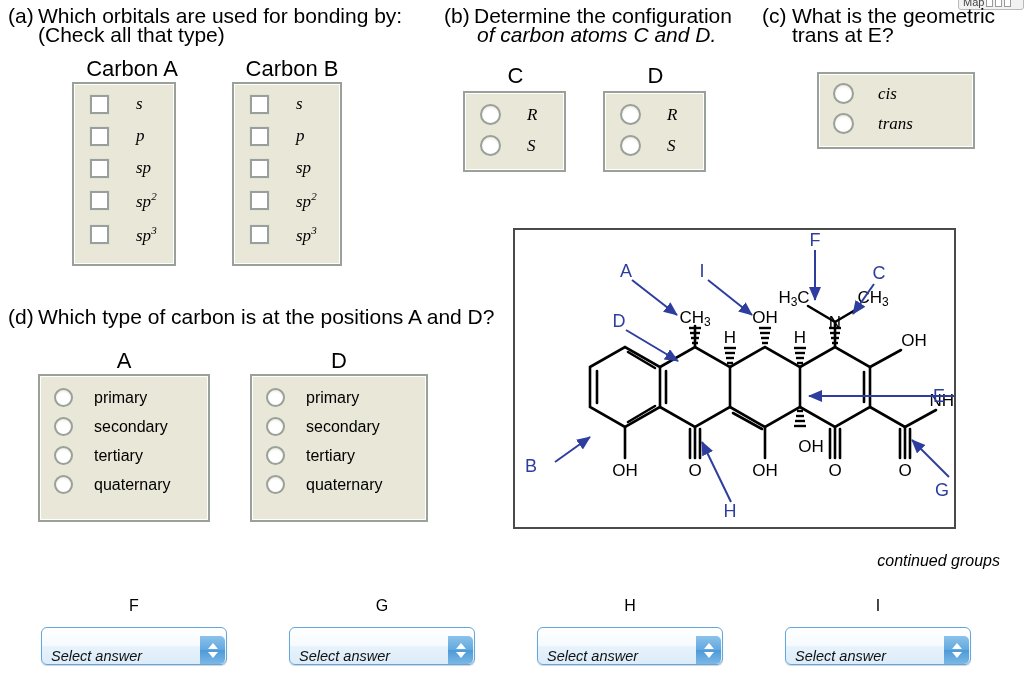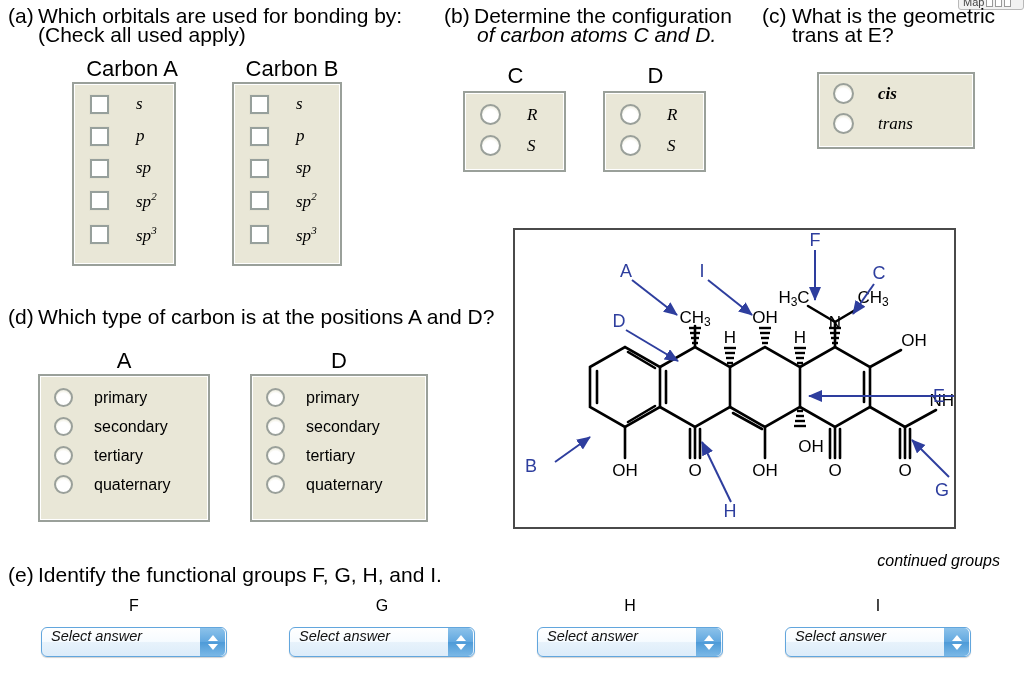--- a/index.html
+++ b/index.html
@@ -65,26 +65,26 @@
     left: 513px; top: 228px; width: 443px; height: 301px;
     border: 2px solid #4a4a4a;
     background: #fff;
   }
   #molframe svg { display: block; }
 
   
   .selwrap { position: absolute; }
   .sel {
     position: relative;
-    width: 186px; height: 30px;
+    width: 186px; height: 38px;
     border: 1px solid #62a6dd;
     border-radius: 6px;
     background: linear-gradient(#ffffff 0%, #f6fbff 48%, #e7f2fb 52%, #dcecfa 100%);
     box-shadow: 0 1px 1px rgba(0,0,0,.18);
-    display: flex; align-items: flex-start;
+    display: flex; align-items: flex-end;
   }
   .sel .selval {
     flex: 1 1 auto;
     padding-left: 9px;
     font-style: italic;
     font-size: 14.5px;
     color: #111;
     white-space: nowrap;
     overflow: hidden;
   }
@@ -136,21 +136,21 @@
 
   <div id="maptab">
     <span>Map</span>
     <span class="mini"></span>
     <span class="mini"></span>
     <span class="mini"></span>
   </div>
 
   <div style="position:absolute;left:8px;top:6px;width:430px;" class="qtext">
     <span class="qlabel">(a)</span><span class="qbody">Which orbitals are used for bonding by:</span>
-    <div style="margin-left:30px;">(Check all used apply)</div>
+    <div style="margin-left:30px;">(Check all that type)</div>
   </div>
 
   <div class="grouphead" style="position:absolute;left:72px;top:56px;width:120px;">Carbon A</div>
   <div class="panel" style="position:absolute;left:72px;top:82px;width:104px;height:184px;padding:10px 0 0 16px;">
     <div class="cbrow" style="margin-bottom:12px;">
       <span class="cbox"></span>
       <span class="cblabel" style="margin-left:27px;">s</span>
     </div>
     <div class="cbrow" style="margin-bottom:12px;">
       <span class="cbox"></span>
@@ -222,21 +222,21 @@
       <span class="rlabel-i" style="margin-left:26px;">S</span>
     </div>
   </div>
 
   <div style="position:absolute;left:762px;top:6px;width:250px;" class="qtext">
     <span class="qlabel">(c)</span><span class="qbody">What is the geometric</span>
     <div style="margin-left:30px;">trans at E?</div>
   </div>
 
   <div class="panel" style="position:absolute;left:817px;top:72px;width:158px;height:77px;padding:9px 0 0 14px;">
-    <div class="rrow" style="margin-bottom:9px;font-weight:bold;">
+    <div class="rrow" style="margin-bottom:9px;">
       <span class="radio big"></span>
       <span class="rlabel-i" style="margin-left:24px;">cis</span>
     </div>
     <div class="rrow">
       <span class="radio big"></span>
       <span class="rlabel-i" style="margin-left:24px;">trans</span>
     </div>
   </div>
 
   <div style="position:absolute;left:8px;top:307px;width:500px;" class="qtext">
@@ -405,23 +405,20 @@
         <text x="300" y="16">F</text>
         <text x="427" y="266">G</text>
         <text x="215" y="287">H</text>
         <text x="187" y="47">I</text>
       </g>
     </svg>
   </div>
 
   <div id="continued">continued groups</div>
 
-  <div style="position:absolute;left:8px;top:565px;width:520px;" class="qtext">
-    <span class="qlabel">(e)</span><span class="qbody">Identify the functional groups F, G, H, and I.</span>
-  </div>
 
   <div class="selhead" style="left:41px;top:597px;">F</div>
   <div class="selwrap" style="left:41px;top:627px;">
     <div class="sel">
       <span class="selval">Select answer</span>
       <span class="spin">
         <span class="up"></span>
         <span class="dn"></span>
       </span>
     </div>

